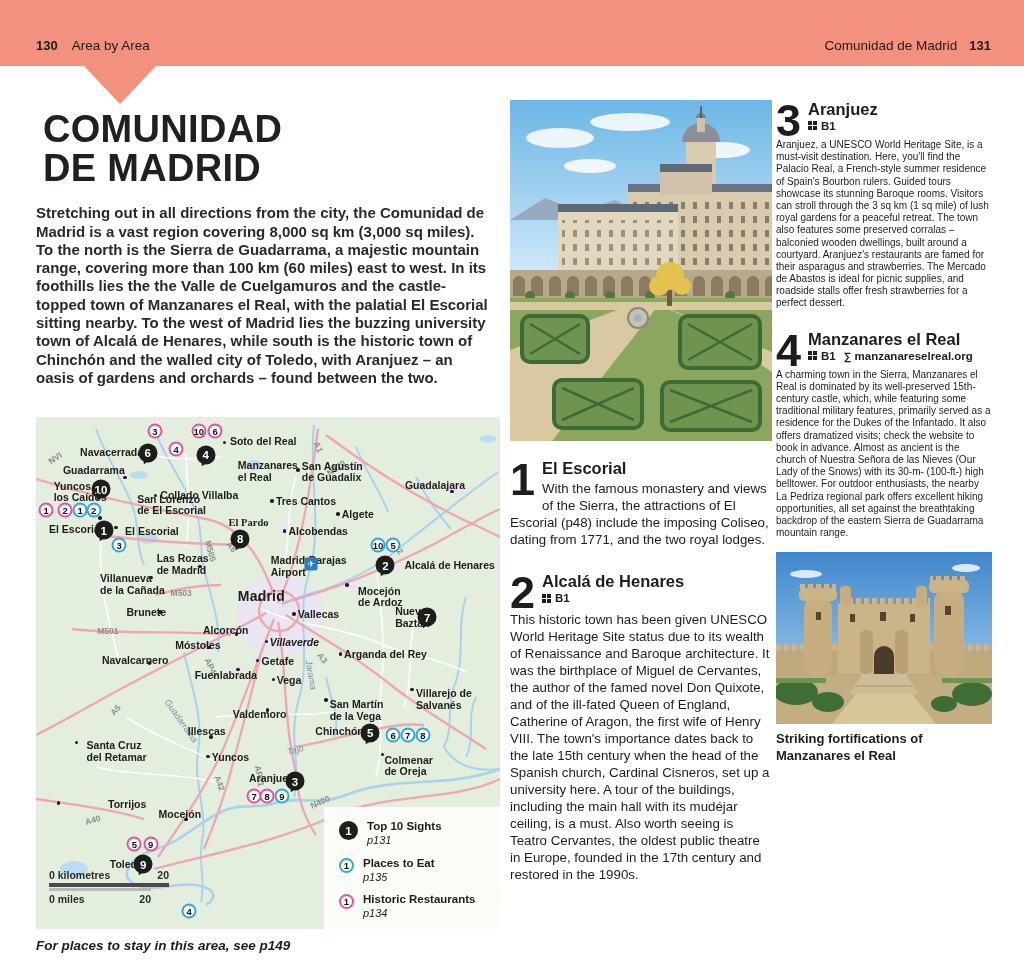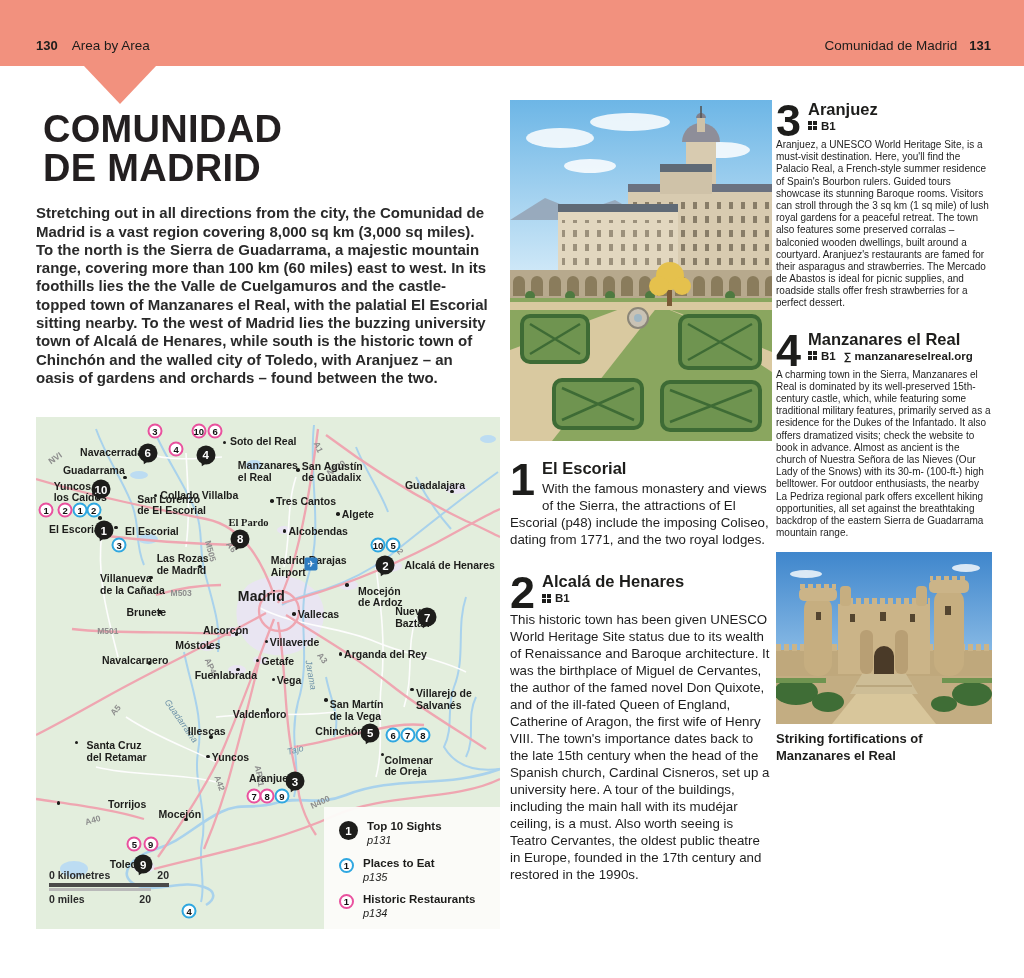--- a/index.html
+++ b/index.html
@@ -229,21 +229,21 @@
         <div class="town" style="left: 36%; top: 40.5%;">Alcorcón</div>
         <div class="tdot" style="left: 36.9%; top: 44.6%;"></div>
         <div class="town" style="left: 30%; top: 43.5%;">Móstoles</div>
         <div class="tdot" style="left: 24.1%; top: 47.7%;"></div>
         <div class="town" style="left: 14.2%; top: 46.5%;">Navalcarnero</div>
         <div class="tdot" style="left: 43.2%; top: 48.9%;"></div>
         <div class="town" style="left: 34.2%; top: 49.3%;">Fuenlabrada</div>
         <div class="tdot" style="left: 47.4%; top: 47.2%;"></div>
         <div class="town" style="left: 48.6%; top: 46.6%;">Getafe</div>
         <div class="tdot" style="left: 49.3%; top: 43.5%;"></div>
-        <div class="town" style="left: 50.4%; top: 42.9%;">Villaverde</div>
+        <div class="town" style="left: 50.4%; top: 42.9%; font-style: italic;">Villaverde</div>
         <div class="tdot" style="left: 50.8%; top: 50.9%;"></div>
         <div class="town" style="left: 51.9%; top: 50.3%;">Vega</div>
         <div class="tdot" style="left: 55.2%; top: 38.1%;"></div>
         <div class="town" style="left: 56.4%; top: 37.5%;">Vallecas</div>
         <div class="tdot" style="left: 56.1%; top: 10%;"></div>
         <div class="town" style="left: 57.3%; top: 8.5%;">San Agustín
 de Guadalix</div>
         <div class="tdot" style="left: 50.5%; top: 16%;"></div>
         <div class="town" style="left: 51.7%; top: 15.4%;">Tres Cantos</div>
         <div class="tdot" style="left: 64.7%; top: 18.6%;"></div>
@@ -329,20 +329,21 @@
         <div class="mk restaurant" style="left: 30.2%; top: 6.3%; transform: translate(-50%, -50%);">4</div>
         <div class="mk restaurant" style="left: 21.2%; top: 83.4%; transform: translate(-50%, -50%);">5</div>
         <div class="mk restaurant" style="left: 38.6%; top: 2.6%; transform: translate(-50%, -50%);">6</div>
         <div class="mk restaurant" style="left: 47%; top: 73.9%; transform: translate(-50%, -50%);">7</div>
         <div class="mk restaurant" style="left: 49.8%; top: 73.9%; transform: translate(-50%, -50%);">8</div>
         <div class="mk restaurant" style="left: 24.7%; top: 83.4%; transform: translate(-50%, -50%);">9</div>
         <div class="mk restaurant" style="left: 35.1%; top: 2.6%; transform: translate(-50%, -50%);">10</div>
         <div class="airport" style="left: 59.3%; top: 28.6%; transform: translate(-50%, -50%);">✈</div>
       </div>
 
+    <div class="footnote">For places to stay in this area, see p149</div>
   </div>
 
   <div class="col-mid">
     <svg class="photo" width="262" height="341" viewBox="0 0 262 341">
       <defs>
         <linearGradient id="skyg" x1="0" y1="0" x2="0" y2="1">
           <stop offset="0" stop-color="#6db6e6"></stop>
             <stop offset="1" stop-color="#d3eaf8"></stop>
         </linearGradient>
         <pattern id="win" width="12" height="14" patternUnits="userSpaceOnUse">

